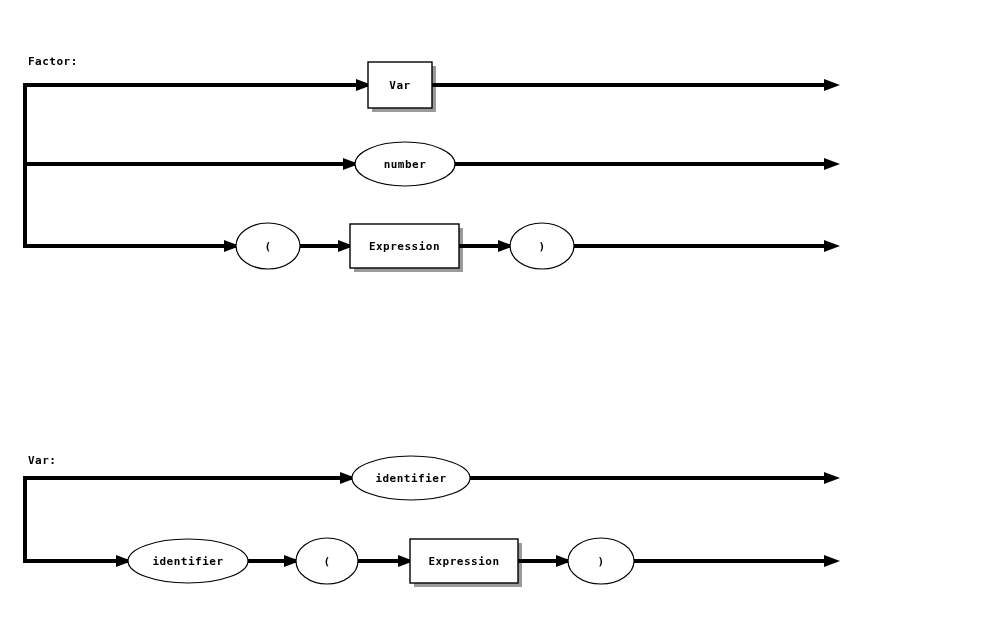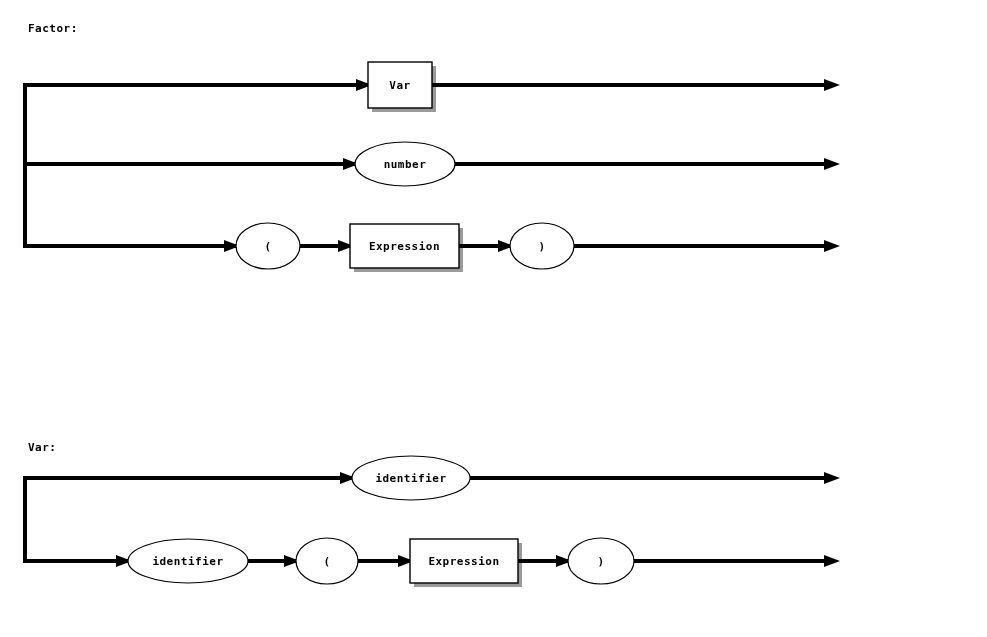--- a/index.html
+++ b/index.html
@@ -23,23 +23,24 @@
     height: 637px;
   }
   .section-title {
     position: absolute;
     font-family: "DejaVu Sans Mono", "Liberation Mono", monospace;
     font-size: 11px;
     font-weight: bold;
     color: #000000;
     letter-spacing: 0.5px;
     white-space: nowrap;
+    margin-top: 33px;
   }
   #title-factor { left: 28px; top: 22px; }
-  #title-var    { left: 28px; top: 441px; }
+  #title-var    { left: 28px; top: 421px; }
 
   svg text.node-label {
     font-family: "DejaVu Sans Mono", "Liberation Mono", monospace;
     font-size: 11px;
     font-weight: bold;
     fill: #000000;
     letter-spacing: 0.5px;
   }
   svg .rail {
     stroke: #000000;

